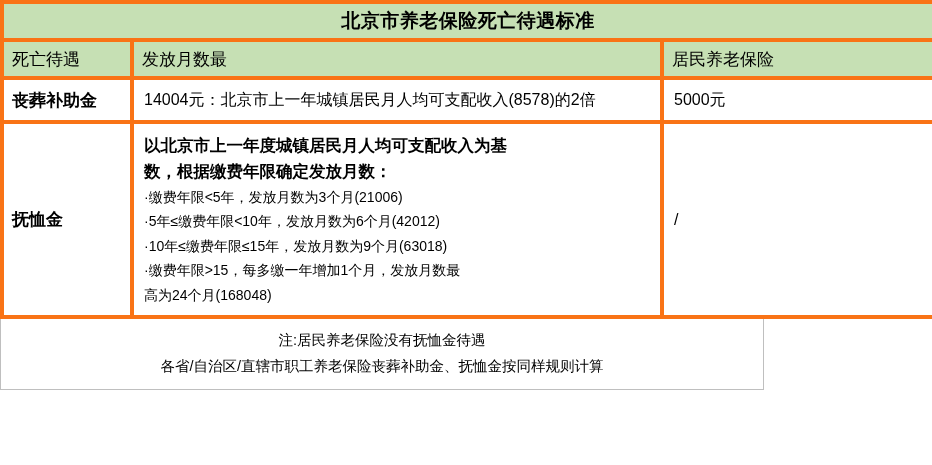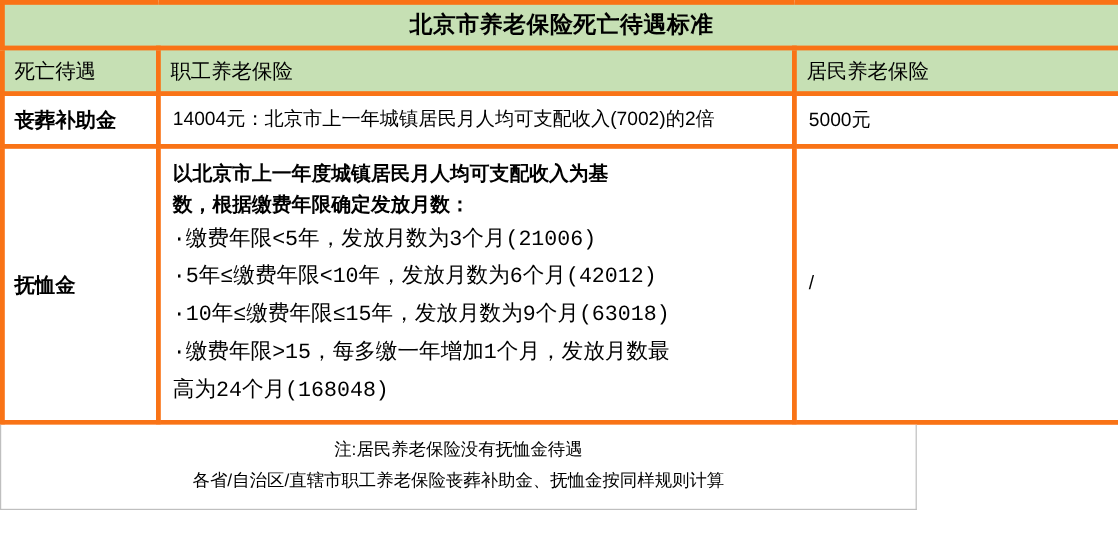--- a/index.html
+++ b/index.html
@@ -61,23 +61,22 @@
   }
   .content.center-v {
     vertical-align: middle;
   }
   .content .bold-lead {
     font-weight: bold;
     font-size: 16.5px;
     line-height: 1.6;
   }
   .content .bullet {
-    font-size: 18px;
+    font-size: 14px;
     line-height: 1.75;
-    font-family: Liberation Mono, monospace;
   }
   .right-cell {
     font-size: 16px;
     padding: 8px 10px;
     vertical-align: middle;
   }
   
   .footer {
     border: 1px solid #bfbfbf;
     border-top: none;
@@ -102,26 +101,26 @@
       <col style="width:130px">
       <col style="width:530px">
       <col style="width:272px">
     </colgroup>
     <tbody>
       <tr>
         <td class="title-cell" colspan="3">北京市养老保险死亡待遇标准</td>
       </tr>
       <tr>
         <td class="hdr">死亡待遇</td>
-        <td class="hdr">职工养老保险</td>
+        <td class="hdr">发放月数最</td>
         <td class="hdr">居民养老保险</td>
       </tr>
       <tr>
         <td class="rowlabel">丧葬补助金</td>
-        <td class="content center-v">14004元：北京市上一年城镇居民月人均可支配收入(7002)的2倍</td>
+        <td class="content center-v">14004元：北京市上一年城镇居民月人均可支配收入(8578)的2倍</td>
         <td class="right-cell">5000元</td>
       </tr>
       <tr>
         <td class="rowlabel">抚恤金</td>
         <td class="content">
           <div class="bold-lead">以北京市上一年度城镇居民月人均可支配收入为基</div>
           <div class="bold-lead">数，根据缴费年限确定发放月数：</div>
           <div class="bullet">·缴费年限&lt;5年，发放月数为3个月(21006)</div>
           <div class="bullet">·5年≤缴费年限&lt;10年，发放月数为6个月(42012)</div>
           <div class="bullet">·10年≤缴费年限≤15年，发放月数为9个月(63018)</div>

